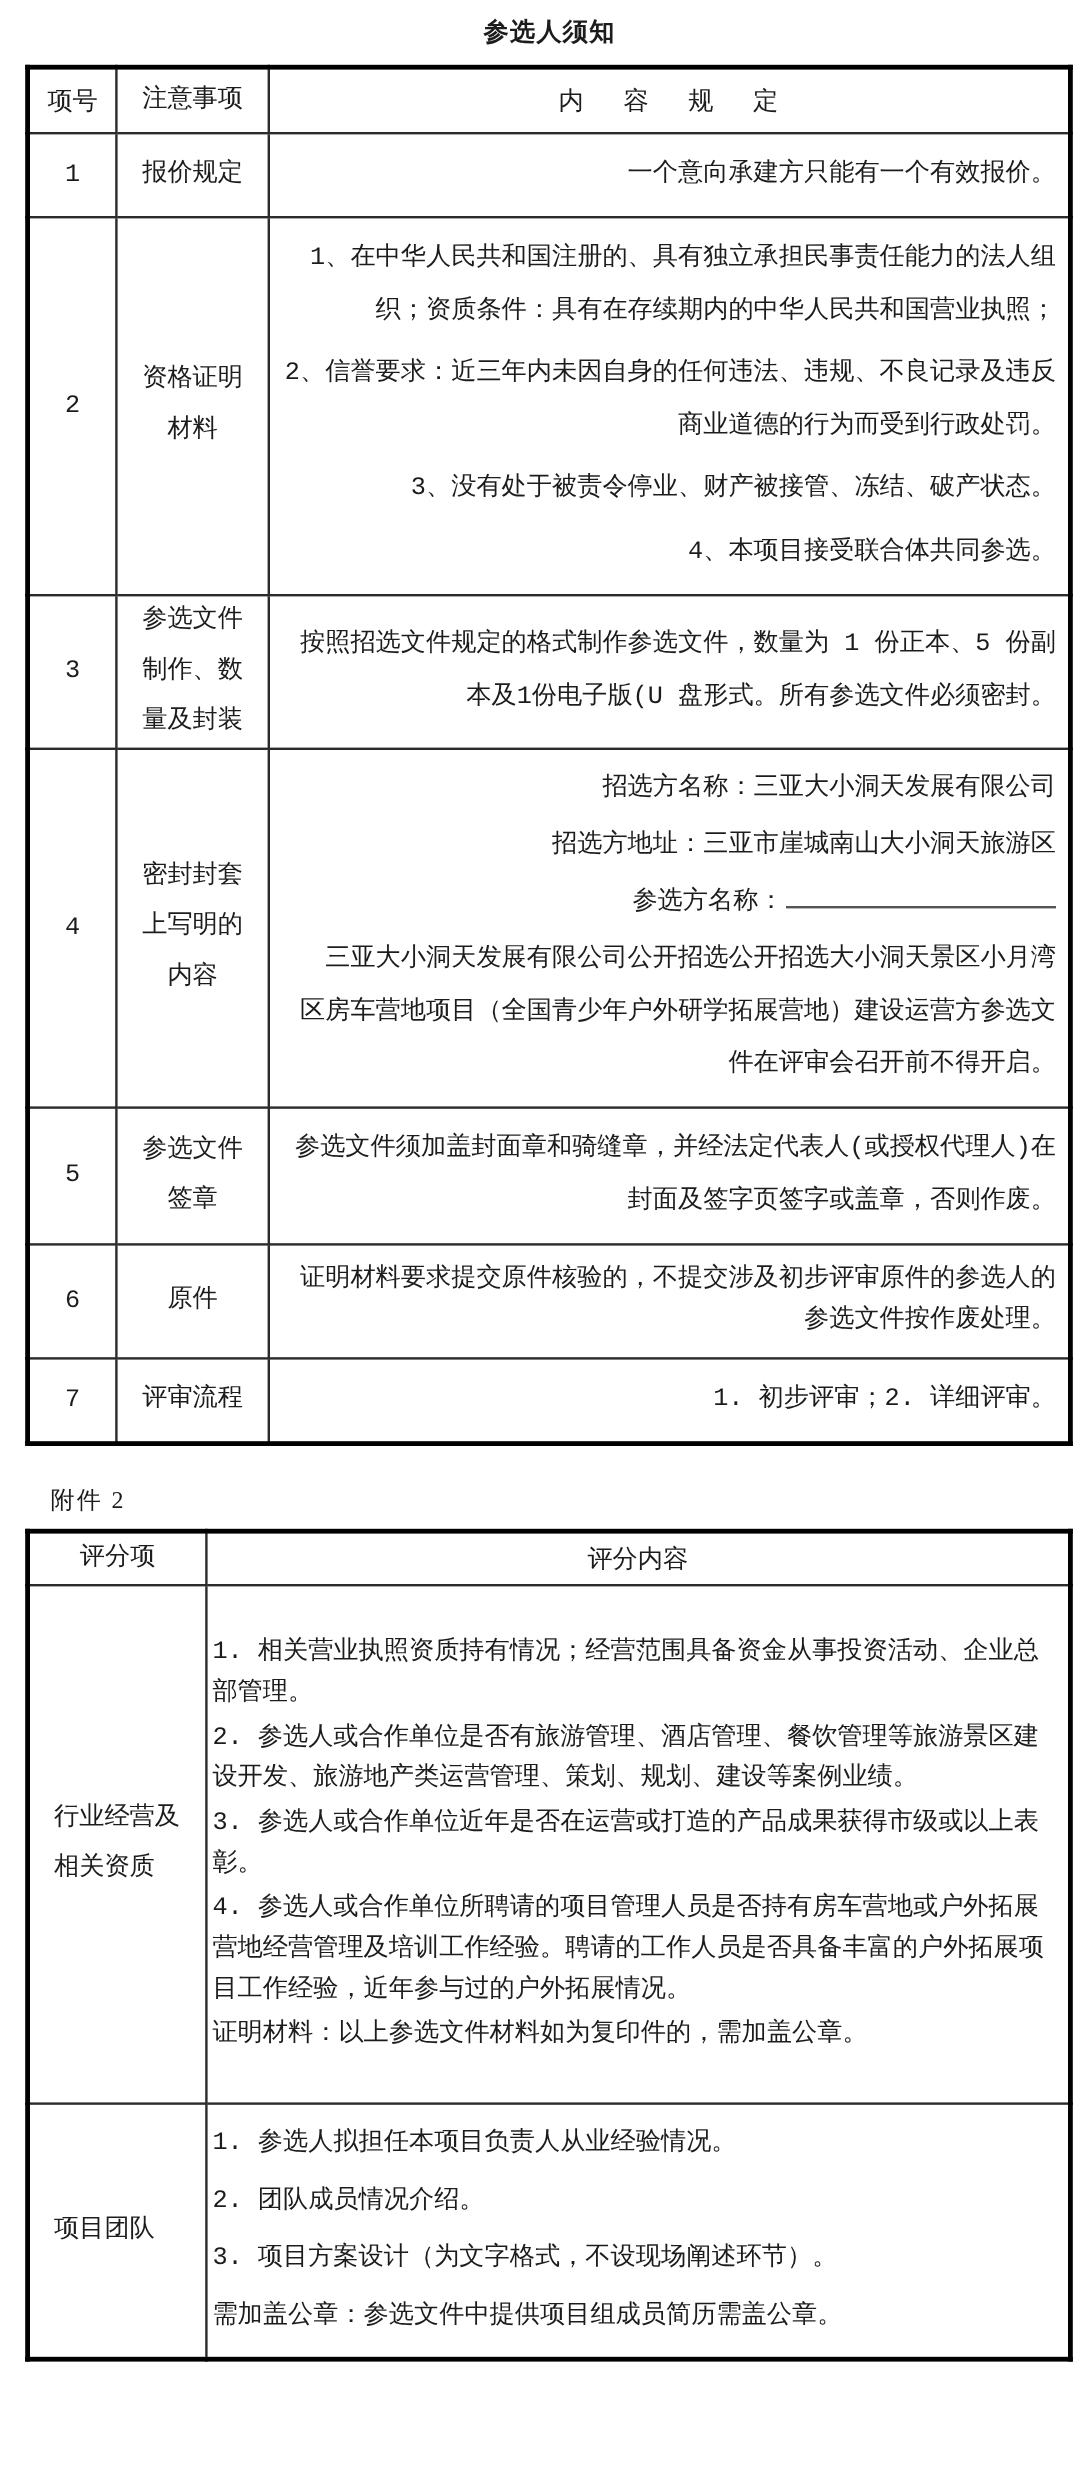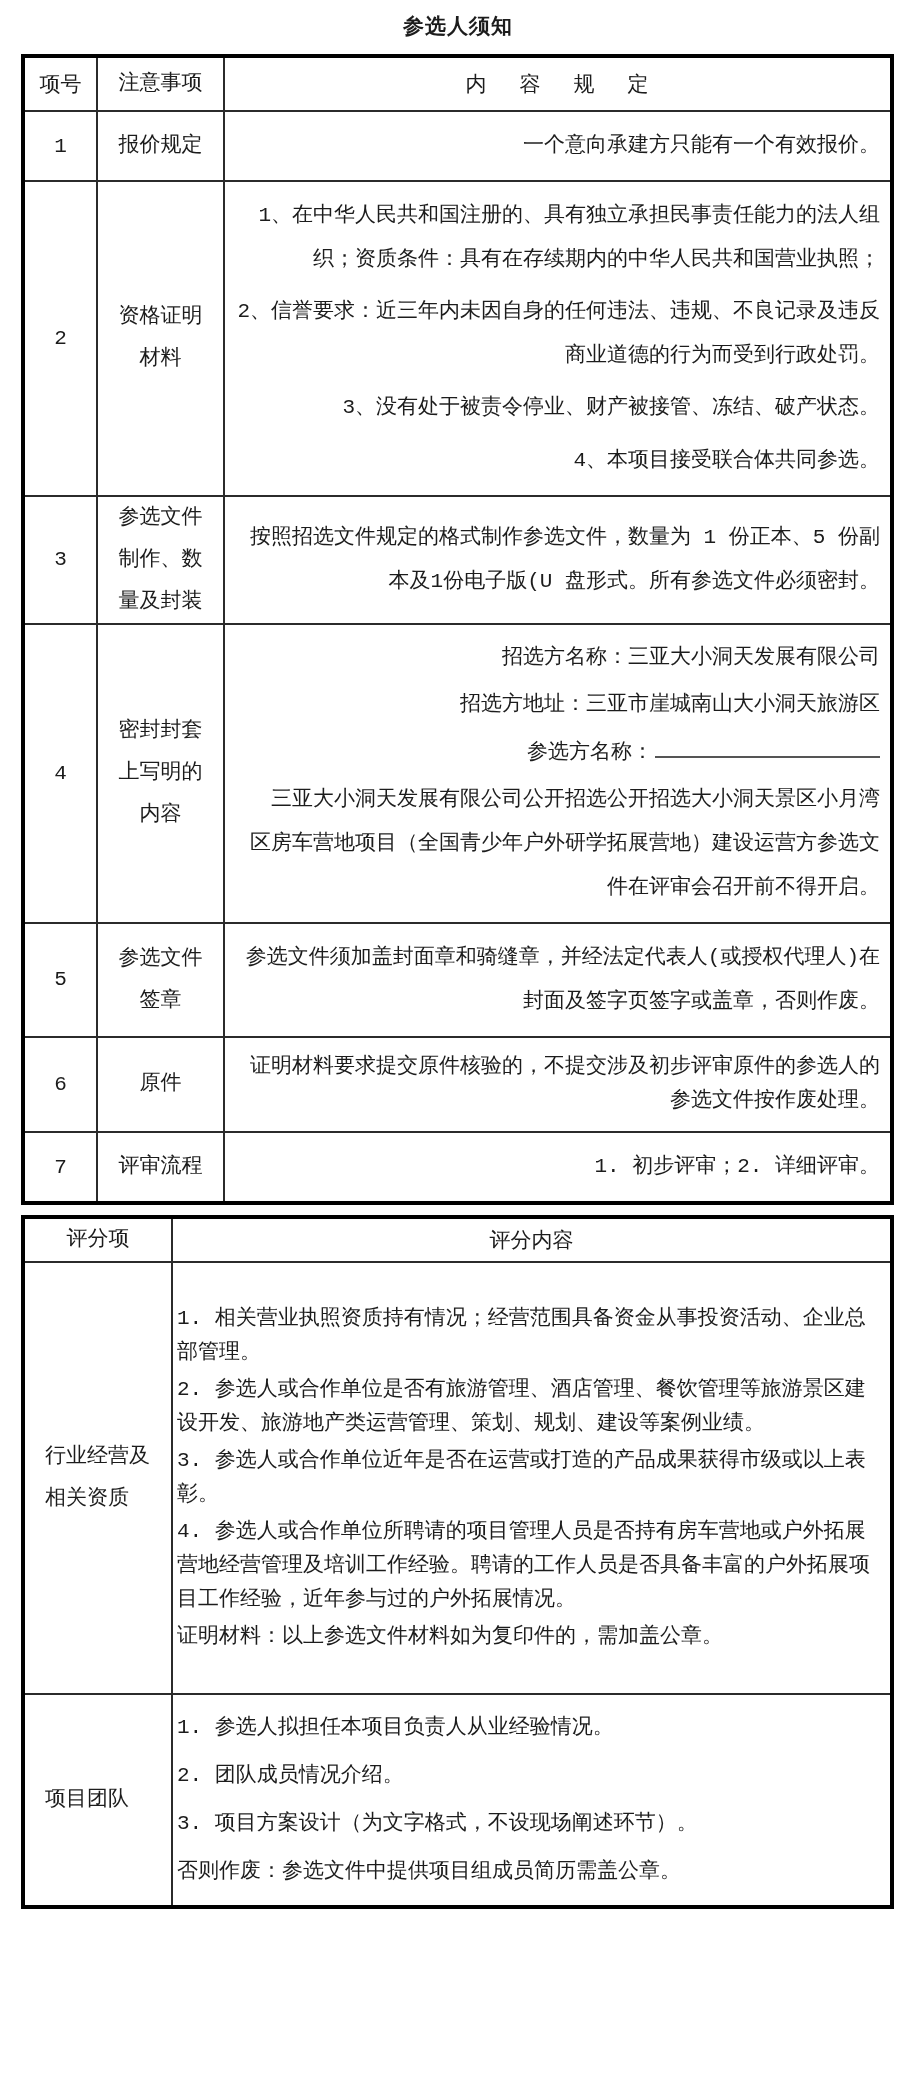--- a/index.html
+++ b/index.html
@@ -134,20 +134,21 @@
       <tr class="r7">
         <td class="no">7</td>
         <td class="item">评审流程</td>
         <td class="content">
           <p>1. 初步评审；2. 详细评审。</p>
         </td>
       </tr>
     </tbody>
   </table>
 
+  <div class="att-label att2">附件 2</div>
 
   <table class="t2">
     <colgroup>
         <col class="c1">
         <col class="c2">
       </colgroup>
     <tbody>
       <tr class="h2-row">
         <td class="item hdr">评分项</td>
         <td class="hdr">评分内容</td>
@@ -163,19 +164,19 @@
           <p>证明材料：以上参选文件材料如为复印件的，需加盖公章。</p>
         </td>
       </tr>
 
       <tr class="s2">
         <td class="item">项目团队</td>
         <td class="content spaced">
           <p>1. 参选人拟担任本项目负责人从业经验情况。</p>
           <p>2. 团队成员情况介绍。</p>
           <p>3. 项目方案设计（为文字格式，不设现场阐述环节）。</p>
-          <p>否则作废：参选文件中提供项目组成员简历需盖公章。</p>
+          <p>需加盖公章：参选文件中提供项目组成员简历需盖公章。</p>
         </td>
       </tr>
     </tbody>
   </table>
 
 </div>
 
 </body></html>

